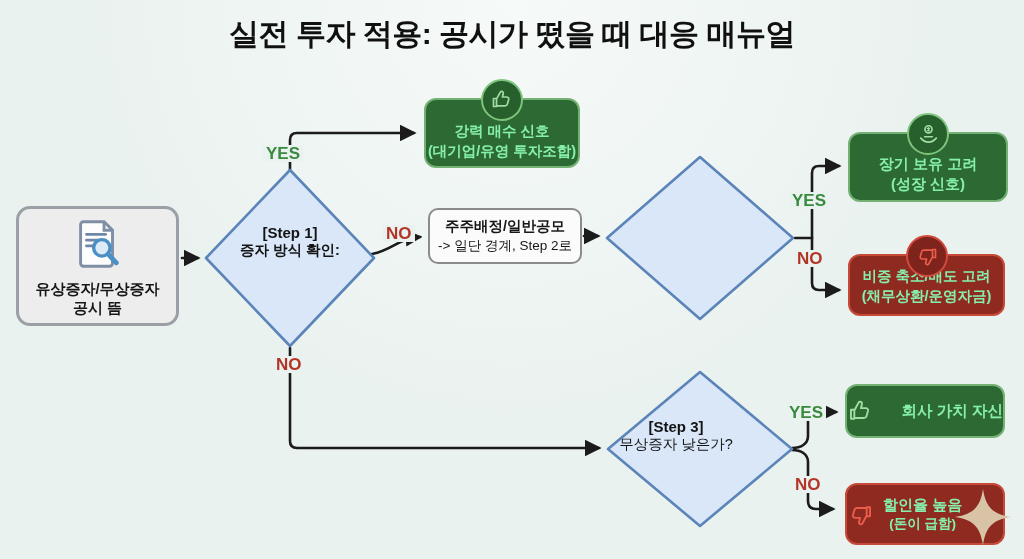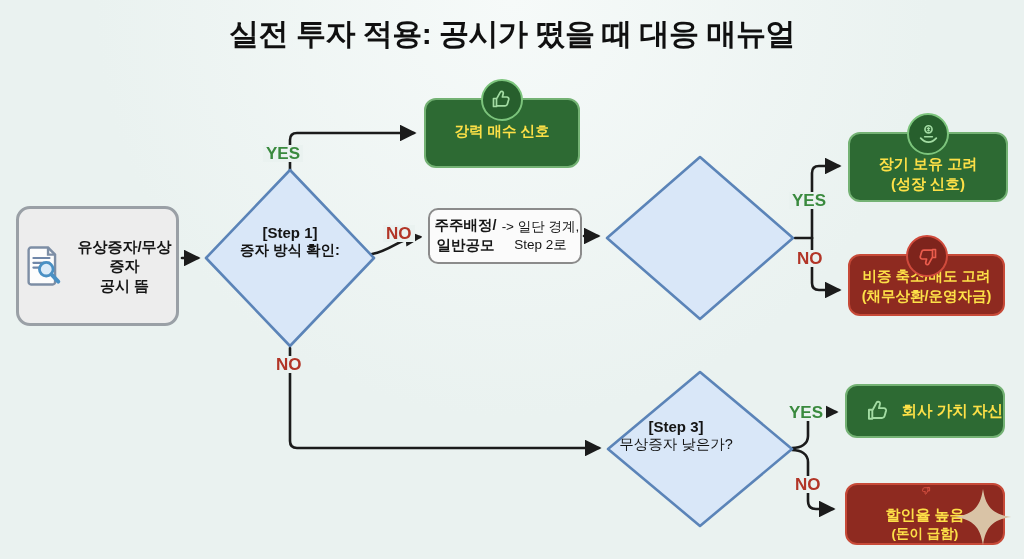--- a/index.html
+++ b/index.html
@@ -24,53 +24,53 @@
 
   .node { position: absolute; z-index: 2; text-align: center; }
   .dtext { position: absolute; z-index: 3; text-align: center; color: #141414; }
   .dtext .step { font-weight: 800; font-size: 15px; }
   .dtext .q    { font-weight: 700; font-size: 14.5px; }
   .dtext .sub  { font-weight: 400; font-size: 14.5px; }
 
   .source-box {
     left: 16px; top: 206px; width: 163px; height: 120px;
     background: #ededed; border: 3px solid #9aa0a6; border-radius: 14px;
-    display: flex; flex-direction: row; align-items: center; justify-content: center;
+    display: flex; flex-direction: column; align-items: center; justify-content: center;
     gap: 6px; color: #161616; font-weight: 800; font-size: 15px; line-height: 1.3;
   }
   .gray-box {
     left: 428px; top: 208px; width: 154px; height: 56px;
     background: #fbfbfb; border: 2.5px solid #8b8b8b; border-radius: 10px;
-    display: flex; flex-direction: row; align-items: center; justify-content: center;
+    display: flex; flex-direction: column; align-items: center; justify-content: center;
     color: #161616; font-size: 13.5px; line-height: 1.35;
   }
   .gray-box .b { font-weight: 800; font-size: 14.5px; }
 
   .green-box, .red-box {
-    border-radius: 12px; color: #fde047; font-weight: 700;
+    border-radius: 12px; color: #86efac; font-weight: 700;
     display: flex; flex-direction: column; align-items: center;
     line-height: 1.35; z-index: 2;
   }
   .green-box { background: var(--green-box, #2d6a33); border: 2.5px solid var(--green-border, #74b274); }
   .red-box   { background: var(--red-box, #8e2a20);  border: 2.5px solid var(--red-border, #c74a38); }
 
   .badge {
     position: absolute; left: 50%; transform: translate(-50%, -50%); top: 0;
     width: 42px; height: 42px; border-radius: 50%;
     display: flex; align-items: center; justify-content: center; z-index: 3;
   }
   .badge.green { background: #275f2d; border: 2.5px solid #7cc47c; }
   .badge.red   { background: #7e241c; border: 2.5px solid #d14b3c; }
 
   .box-buy     { left: 424px; top:  98px; width: 156px; height: 70px; padding-top: 22px; font-size: 14.5px; }
   .box-hold    { left: 848px; top: 132px; width: 160px; height: 70px; padding-top: 20px; font-size: 15px; }
   .box-reduce  { left: 848px; top: 254px; width: 157px; height: 62px; padding-top: 11px; font-size: 14.5px; }
   .box-conf    { left: 845px; top: 384px; width: 160px; height: 54px; flex-direction: row; gap: 9px;
-                 align-items: center; justify-content: flex-end; font-size: 15.5px; }
-  .box-disc    { left: 845px; top: 483px; width: 160px; height: 62px; flex-direction: column; gap: 9px;
+                 align-items: center; justify-content: space-between; font-size: 15.5px; }
+  .box-disc    { left: 845px; top: 483px; width: 160px; height: 62px; flex-direction: row; gap: 9px;
                  align-items: center; justify-content: flex-start; text-align: center; font-size: 15px; }
   .box-disc .small { font-size: 13.5px; font-weight: 700; }
 
   .edge-label {
     position: absolute; z-index: 4; font-weight: 800; font-size: 17px;
     background: var(--bg, #eaf2f0); padding: 0 3px; line-height: 1;
   }
   .edge-label.yes { color: var(--yes, #3a8a3e); }
   .edge-label.no  { color: var(--no, #b23527); }
 
@@ -139,20 +139,21 @@
     <div>-&gt; 일단 경계, Step 2로</div>
   </div>
 
   <div class="node green-box box-buy">
     <div class="badge green">
       <svg class="glyph" width="24" height="24" viewBox="0 0 24 24">
         <path d="M3.5 10.5h3v8h-3z M6.5 17.8h8.6c1.1 0 2-.7 2.3-1.8l1.3-4.6c.3-1.2-.6-2.4-1.9-2.4h-4.4l.9-3.7c.2-1-.5-2-1.6-2-.6 0-1.1.3-1.4.8L7 10.2" fill="none" stroke="var(--green-glyph,#a3dca3)" stroke-width="1.7" stroke-linejoin="round" stroke-linecap="round"></path>
       </svg>
     </div>
     <div>강력 매수 신호</div>
+    <div>(대기업/유영 투자조합)</div>
   </div>
 
   <div class="node green-box box-hold">
     <div class="badge green">
       <svg class="glyph" width="25" height="25" viewBox="0 0 24 24">
         <circle cx="12" cy="7" r="3.4" fill="none" stroke="var(--green-glyph,#a3dca3)" stroke-width="1.6"></circle>
         <path d="M12 5.3 v3.4 M10.8 6.1 h2.4 M10.8 7.9 h2.4" stroke="var(--green-glyph,#a3dca3)" stroke-width="1" stroke-linecap="round"></path>
         <path d="M4.5 15.5 c2.4 2.8 4.9 3.8 7.5 3.8 s5.1 -1 7.5 -3.8" fill="none" stroke="var(--green-glyph,#a3dca3)" stroke-width="1.7" stroke-linecap="round"></path>
         <path d="M8.3 14.2 h7.4" stroke="var(--green-glyph,#a3dca3)" stroke-width="1.5" stroke-linecap="round"></path>
       </svg>

